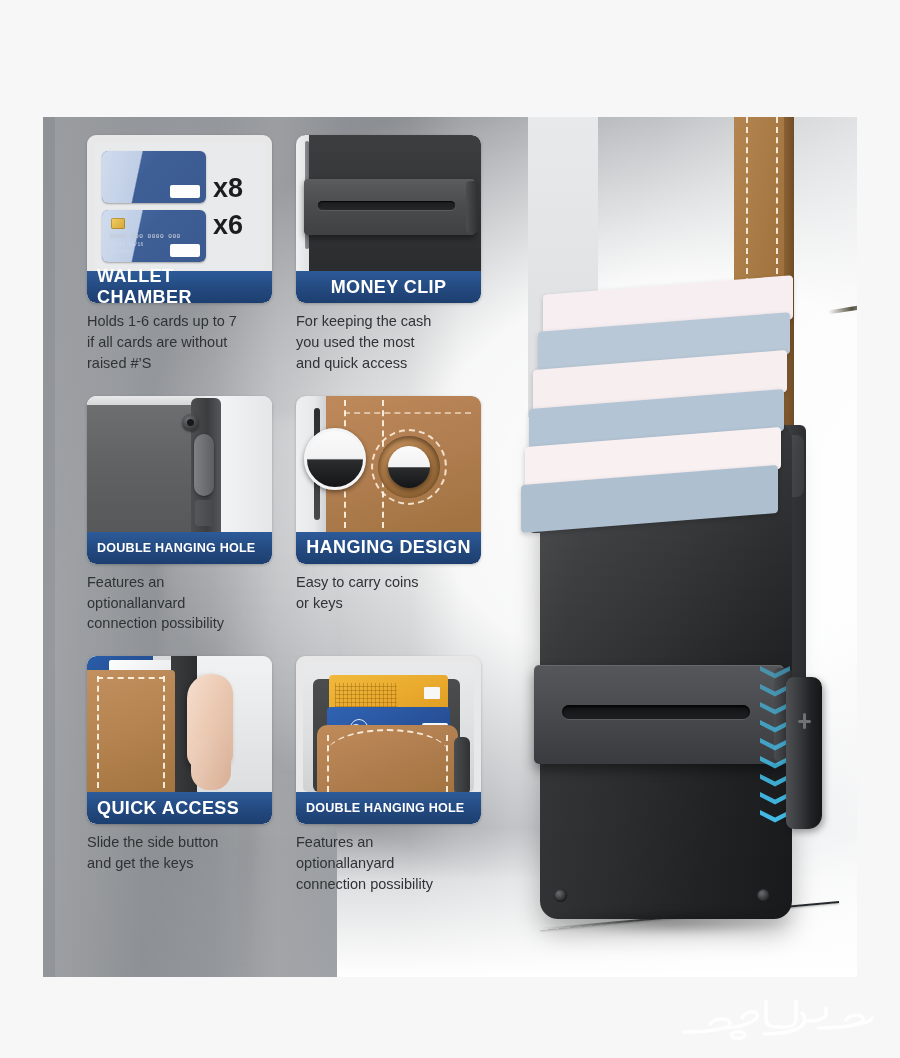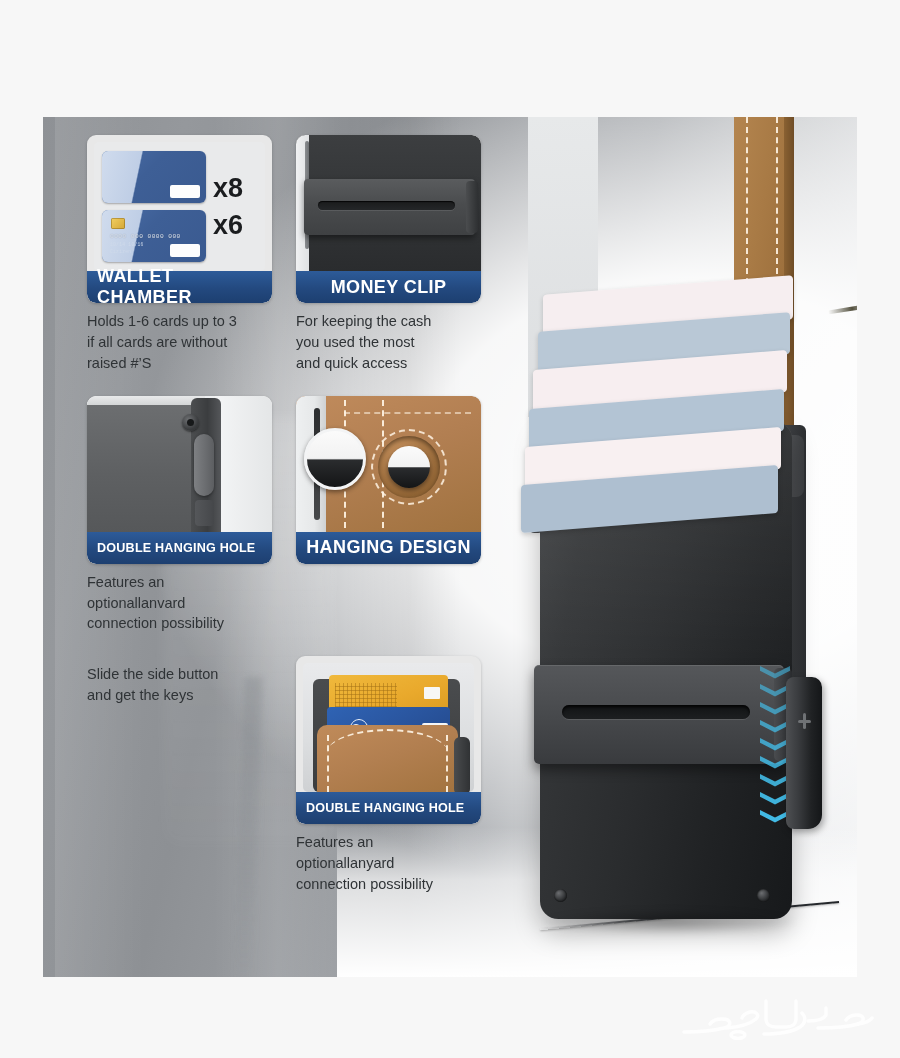--- a/index.html
+++ b/index.html
@@ -479,21 +479,21 @@
               <div class="white-box"></div>
             </div>
           </div>
           <div class="xwrap">
             <div class="xnum">x8</div>
             <div class="xnum">x6</div>
           </div>
         </div>
         <div class="banner left">WALLET CHAMBER</div>
       </div>
-      <div class="caption">Holds 1-6 cards up to 3
+      <div class="caption">Holds 1-6 cards up to 7
  if all cards are without
 raised #’S</div>
     </div>
 
     <div class="feature">
       <div class="fcard flush">
         <div class="thumb t-clip">
           <div class="leftedge"></div>
           <div class="clipband"></div>
           <div class="slot"></div>
@@ -530,23 +530,41 @@
           <div class="stitch s2"></div>
           <div class="seam"></div>
           <div class="ring"></div>
           <div class="lcol"></div>
           <div class="zippull"></div>
           <div class="tag tag-big"></div>
           <div class="tag tag-small"></div>
         </div>
         <div class="banner center">HANGING DESIGN</div>
       </div>
+      <div class="caption">Easy to carry coins
+or keys</div>
     </div>
 
     <div class="feature">
+      <div class="fcard flush">
+        <div class="thumb t-quick">
+          <div class="bg2"></div>
+          <div class="bluecard"></div>
+          <div class="whitecard"></div>
+          <div class="dark"></div>
+          <div class="leather">
+            <div class="st a"></div>
+            <div class="st b"></div>
+            <div class="sh"></div>
+          </div>
+          <div class="thumbfinger"></div>
+          <div class="knuckle"></div>
+        </div>
+        <div class="banner left">QUICK ACCESS</div>
+      </div>
       <div class="caption">Slide the side button
 and get the keys</div>
     </div>
 
     <div class="feature">
       <div class="fcard">
         <div class="thumb t-pocket">
           <div class="metal"></div>
           <div class="yellow"></div>
           <div class="bluec"></div>

